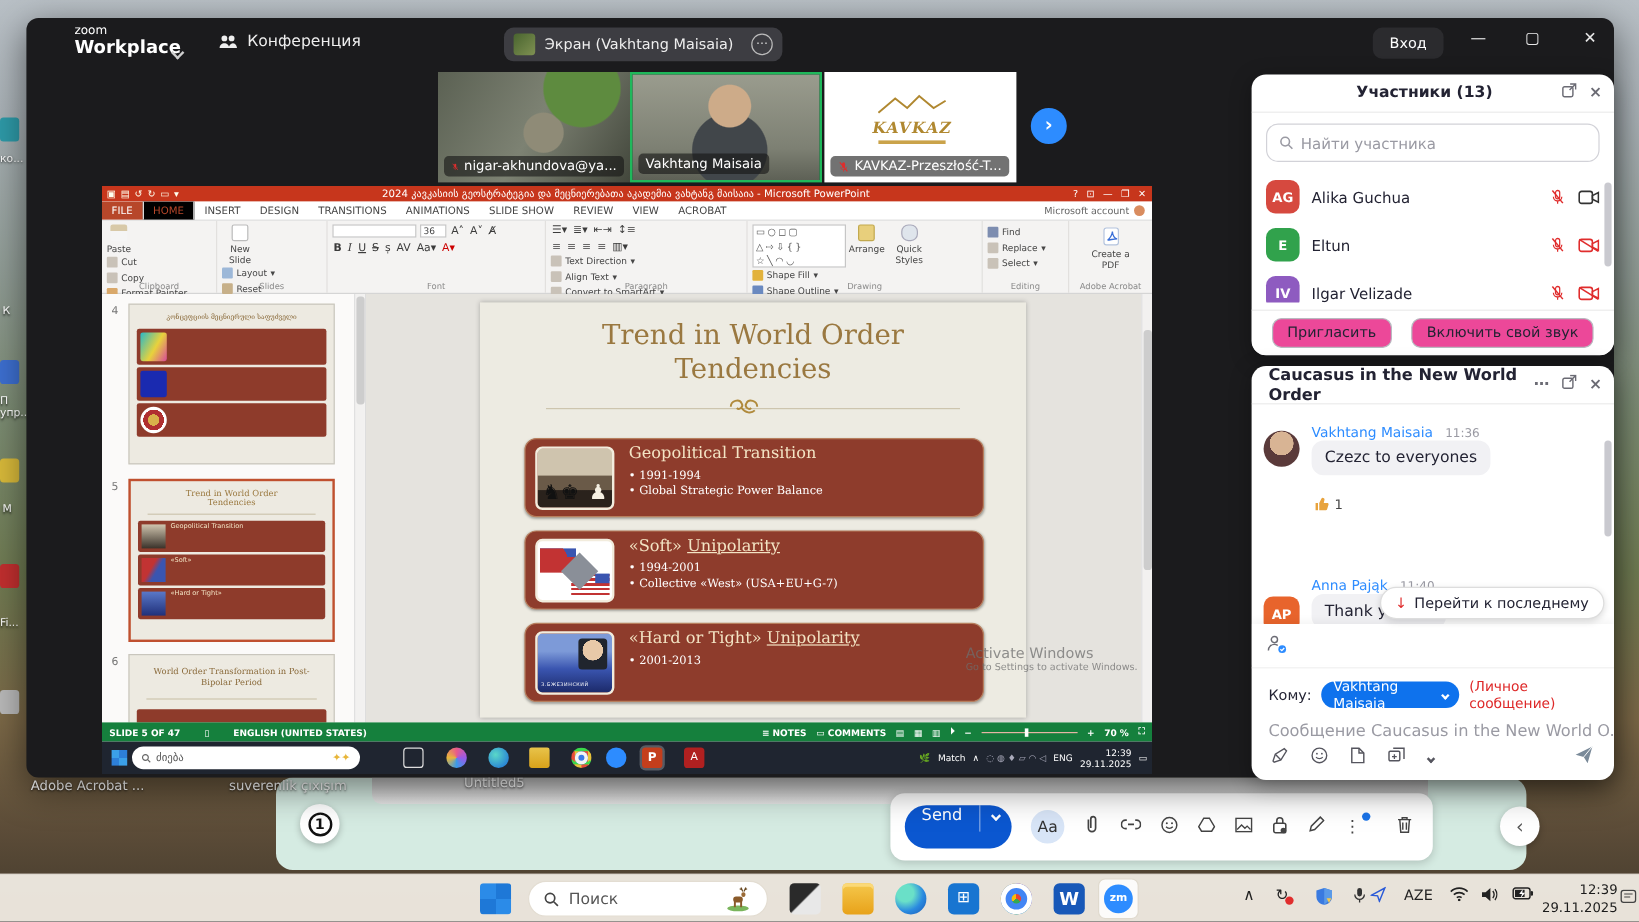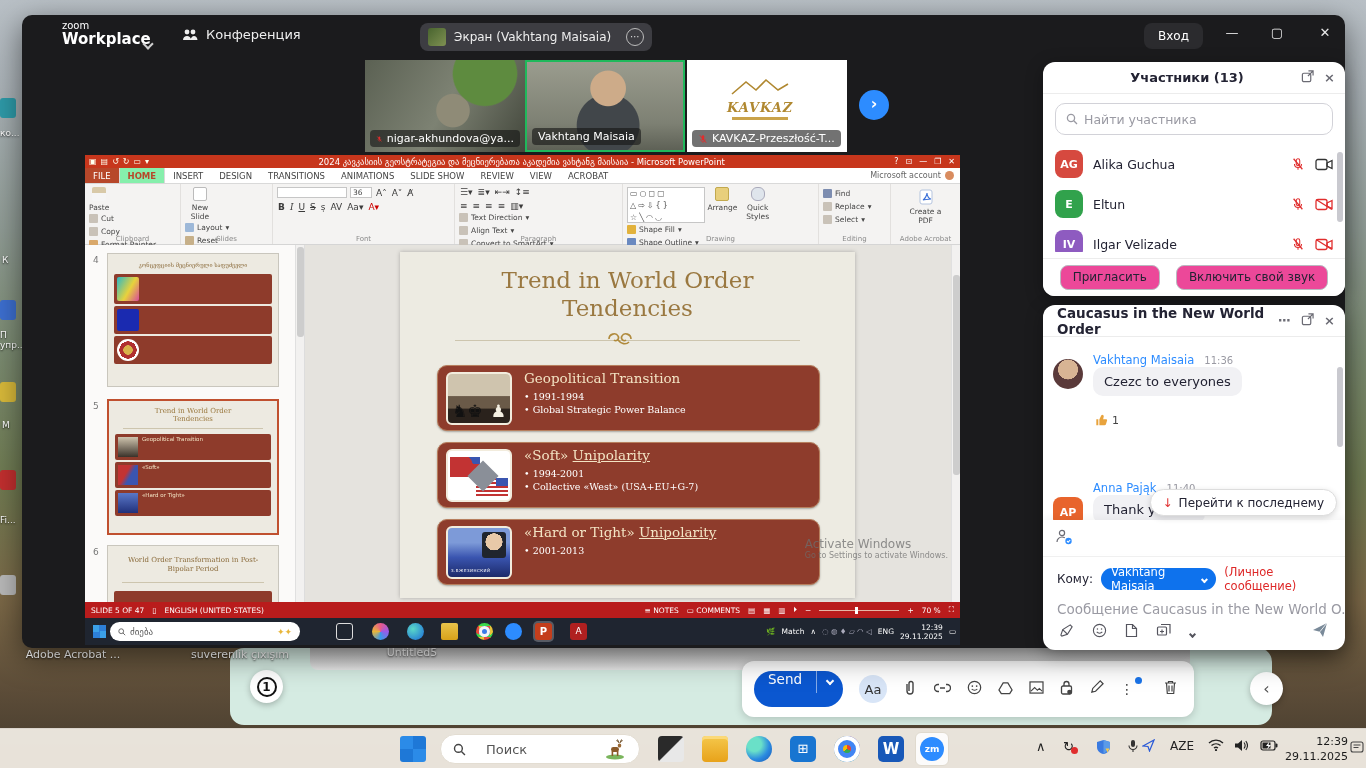--- a/index.html
+++ b/index.html
@@ -29,21 +29,21 @@
 
   
   #share { position:absolute; left:85px; top:155px; width:875px; height:490px; background:#fff; }
   .ppt-titlebar { position:absolute; left:0; top:0; width:100%; height:13px; background:#C7361C; color:#fff; font-size:8.5px; display:flex; align-items:center; }
   .ppt-titlebar .tleft { display:flex; gap:4px; padding-left:4px; font-size:8px; color:#ffe; }
   .ppt-titlebar .ttitle { flex:1; text-align:center; white-space:nowrap; overflow:hidden; }
   .ppt-titlebar .tright { display:flex; gap:7px; padding-right:5px; font-size:8px; }
   .ppt-tabs { position:absolute; left:0; top:13px; width:100%; height:16px; background:#fff; border-bottom:1px solid #d9d9d9; display:flex; align-items:stretch; font-size:8.5px; color:#444; }
   .ppt-tabs .tab { padding:0 8px; line-height:16px; }
   .tab.file { background:#B7472A; color:#fff; }
-  .tab.sel { color:#B7472A; border-left:1px solid #d9d9d9; border-right:1px solid #d9d9d9; background:#86efac; font-weight:bold; }
+  .tab.sel { color:#B7472A; border-left:1px solid #d9d9d9; border-right:1px solid #d9d9d9; background:#000000; font-weight:normal; }
   .ppt-acct { margin-left:auto; display:flex; align-items:center; gap:4px; padding-right:6px; color:#666; font-size:8px; }
   .ppt-ribbon { position:absolute; left:0; top:29px; width:100%; height:61px; background:#F4F3F2; border-bottom:1px solid #d5d5d5; display:flex; font-size:7.5px; color:#464646; }
   .rgroup { position:relative; height:100%; border-right:1px solid #e2e0de; padding:3px 4px 12px 4px; }
   .rgname { position:absolute; bottom:1px; left:0; width:100%; text-align:center; color:#8a8a8a; font-size:7px; }
   .bigbtn { display:inline-flex; flex-direction:column; align-items:center; gap:2px; margin-right:4px; vertical-align:top; text-align:center; }
   .ric { width:14px; height:14px; border-radius:2px; display:inline-block; }
   .smallrow { display:flex; align-items:center; gap:3px; line-height:13px; white-space:nowrap; }
   .sic { width:9px; height:9px; border-radius:1px; display:inline-block; background:#c9c2b8; flex:none; }
   .fontline { display:flex; align-items:center; gap:3px; }
   .fbox { border:1px solid #c6c6c6; background:#fff; height:11px; font-size:7.5px; padding:0 2px; line-height:10px; }
@@ -65,21 +65,21 @@
   .orna { position:absolute; left:55px; top:88px; width:345px; border-top:1px solid #cdc5ae; }
   .orna-g { position:absolute; left:205px; top:78px; color:#B08A3C; font-family:"DejaVu Serif", serif; font-size:18px; }
   .card { position:absolute; left:37px; width:383px; height:66px; background:#8E3C2C; border-radius:10px; border:1px solid #b77f5e; box-shadow:0 1px 2px rgba(0,0,0,.3); }
   .cimg { position:absolute; left:8px; top:6px; width:66px; height:53px; border-radius:6px; border:2px solid #F2ECDD; overflow:hidden; }
   .ctitle { position:absolute; left:86px; top:4px; font-family:"DejaVu Serif", serif; font-size:13.5px; color:#F3E4C4; }
   .ctitle .u { text-decoration:underline; }
   .cbul { position:absolute; left:86px; font-family:"DejaVu Serif", serif; font-size:9.5px; color:#fff; width:288px; line-height:11.5px; }
   .cbul::before { content:"• "; }
   .wmark { position:absolute; right:12px; bottom:42px; text-align:left; color:rgba(110,110,110,.75); }
 
-  .ppt-status { position:absolute; left:0; top:447px; width:100%; height:16px; background:#b91c1c; color:#fff; font-size:7.5px; display:flex; align-items:center; gap:8px; padding:0 6px; }
+  .ppt-status { position:absolute; left:0; top:447px; width:100%; height:16px; background:#15803d; color:#fff; font-size:7.5px; display:flex; align-items:center; gap:20px; padding:0 6px;font-weight:bold; }
   .ppt-status .right { margin-left:auto; display:flex; align-items:center; gap:8px; }
   .slider { width:80px; height:1px; background:#e6b5a5; position:relative; }
   .slider .knob { position:absolute; left:36px; top:-3px; width:3px; height:7px; background:#fff; }
 
   
   .mtb { position:absolute; left:0; top:463px; width:100%; height:27px; background:#1F2530; display:flex; align-items:center; color:#fff; }
   .mtb .search { position:absolute; left:25px; top:4px; width:190px; height:19px; background:#fff; border-radius:10px; color:#555; font-size:9px; display:flex; align-items:center; gap:4px; padding:0 8px; }
   .mtb-ic { position:absolute; top:5px; width:17px; height:17px; border-radius:3px; }
   .tray { position:absolute; right:4px; top:0; height:27px; display:flex; align-items:center; gap:6px; font-size:7.5px; }
 
@@ -113,21 +113,21 @@
   .sendbtn { height:36px; background:#0B57D0; border-radius:18px; display:flex; align-items:flex-start; color:#fff; font-size:13.5px; }
   .gico { color:#444; font-size:14px; }
   .circbtn { position:absolute; width:33px; height:33px; background:#fff; border-radius:50%; box-shadow:0 2px 6px rgba(0,0,0,.25); display:flex; align-items:center; justify-content:center; }
   .dlabel { position:absolute; color:#fff; font-size:11px; text-align:center; text-shadow:0 1px 2px rgba(0,0,0,.8); line-height:14px; }
   .ledge { position:absolute; color:#fff; font-size:9px; text-shadow:0 1px 2px rgba(0,0,0,.8); }
   .licon { position:absolute; width:16px; height:20px; border-radius:3px; }
 
   
   #taskbar { position:absolute; left:0; top:728px; width:1366px; height:40px; background:rgba(242,237,228,.94); border-top:1px solid rgba(0,0,0,.06); }
   .tb-ic { position:absolute; top:7px; width:26px; height:26px; }
-  .tb-search { position:absolute; left:440px; top:5px; width:200px; height:30px; background:#fff; border:1px solid #e3ddd2; border-radius:15px; display:flex; align-items:center; gap:20px; padding:0 12px; color:#555; font-size:13px; }
+  .tb-search { position:absolute; left:440px; top:5px; width:200px; height:30px; background:#fff; border:1px solid #e3ddd2; border-radius:15px; display:flex; align-items:center; gap:8px; padding:0 12px; color:#555; font-size:13px; }
   .trayicon { position:absolute; top:10px; color:#222; font-size:13px; }
   .clock { position:absolute; right:18px; top:5px; text-align:right; font-size:11px; color:#1b1b1b; line-height:15px; }
 </style>
 </head>
 <body>
 
 <div id="screen">
 
   <div class="licon" style="left:0;top:98px;background:#2e9aa8"></div>
   <div class="ledge" style="left:0;top:128px">ко...</div>

